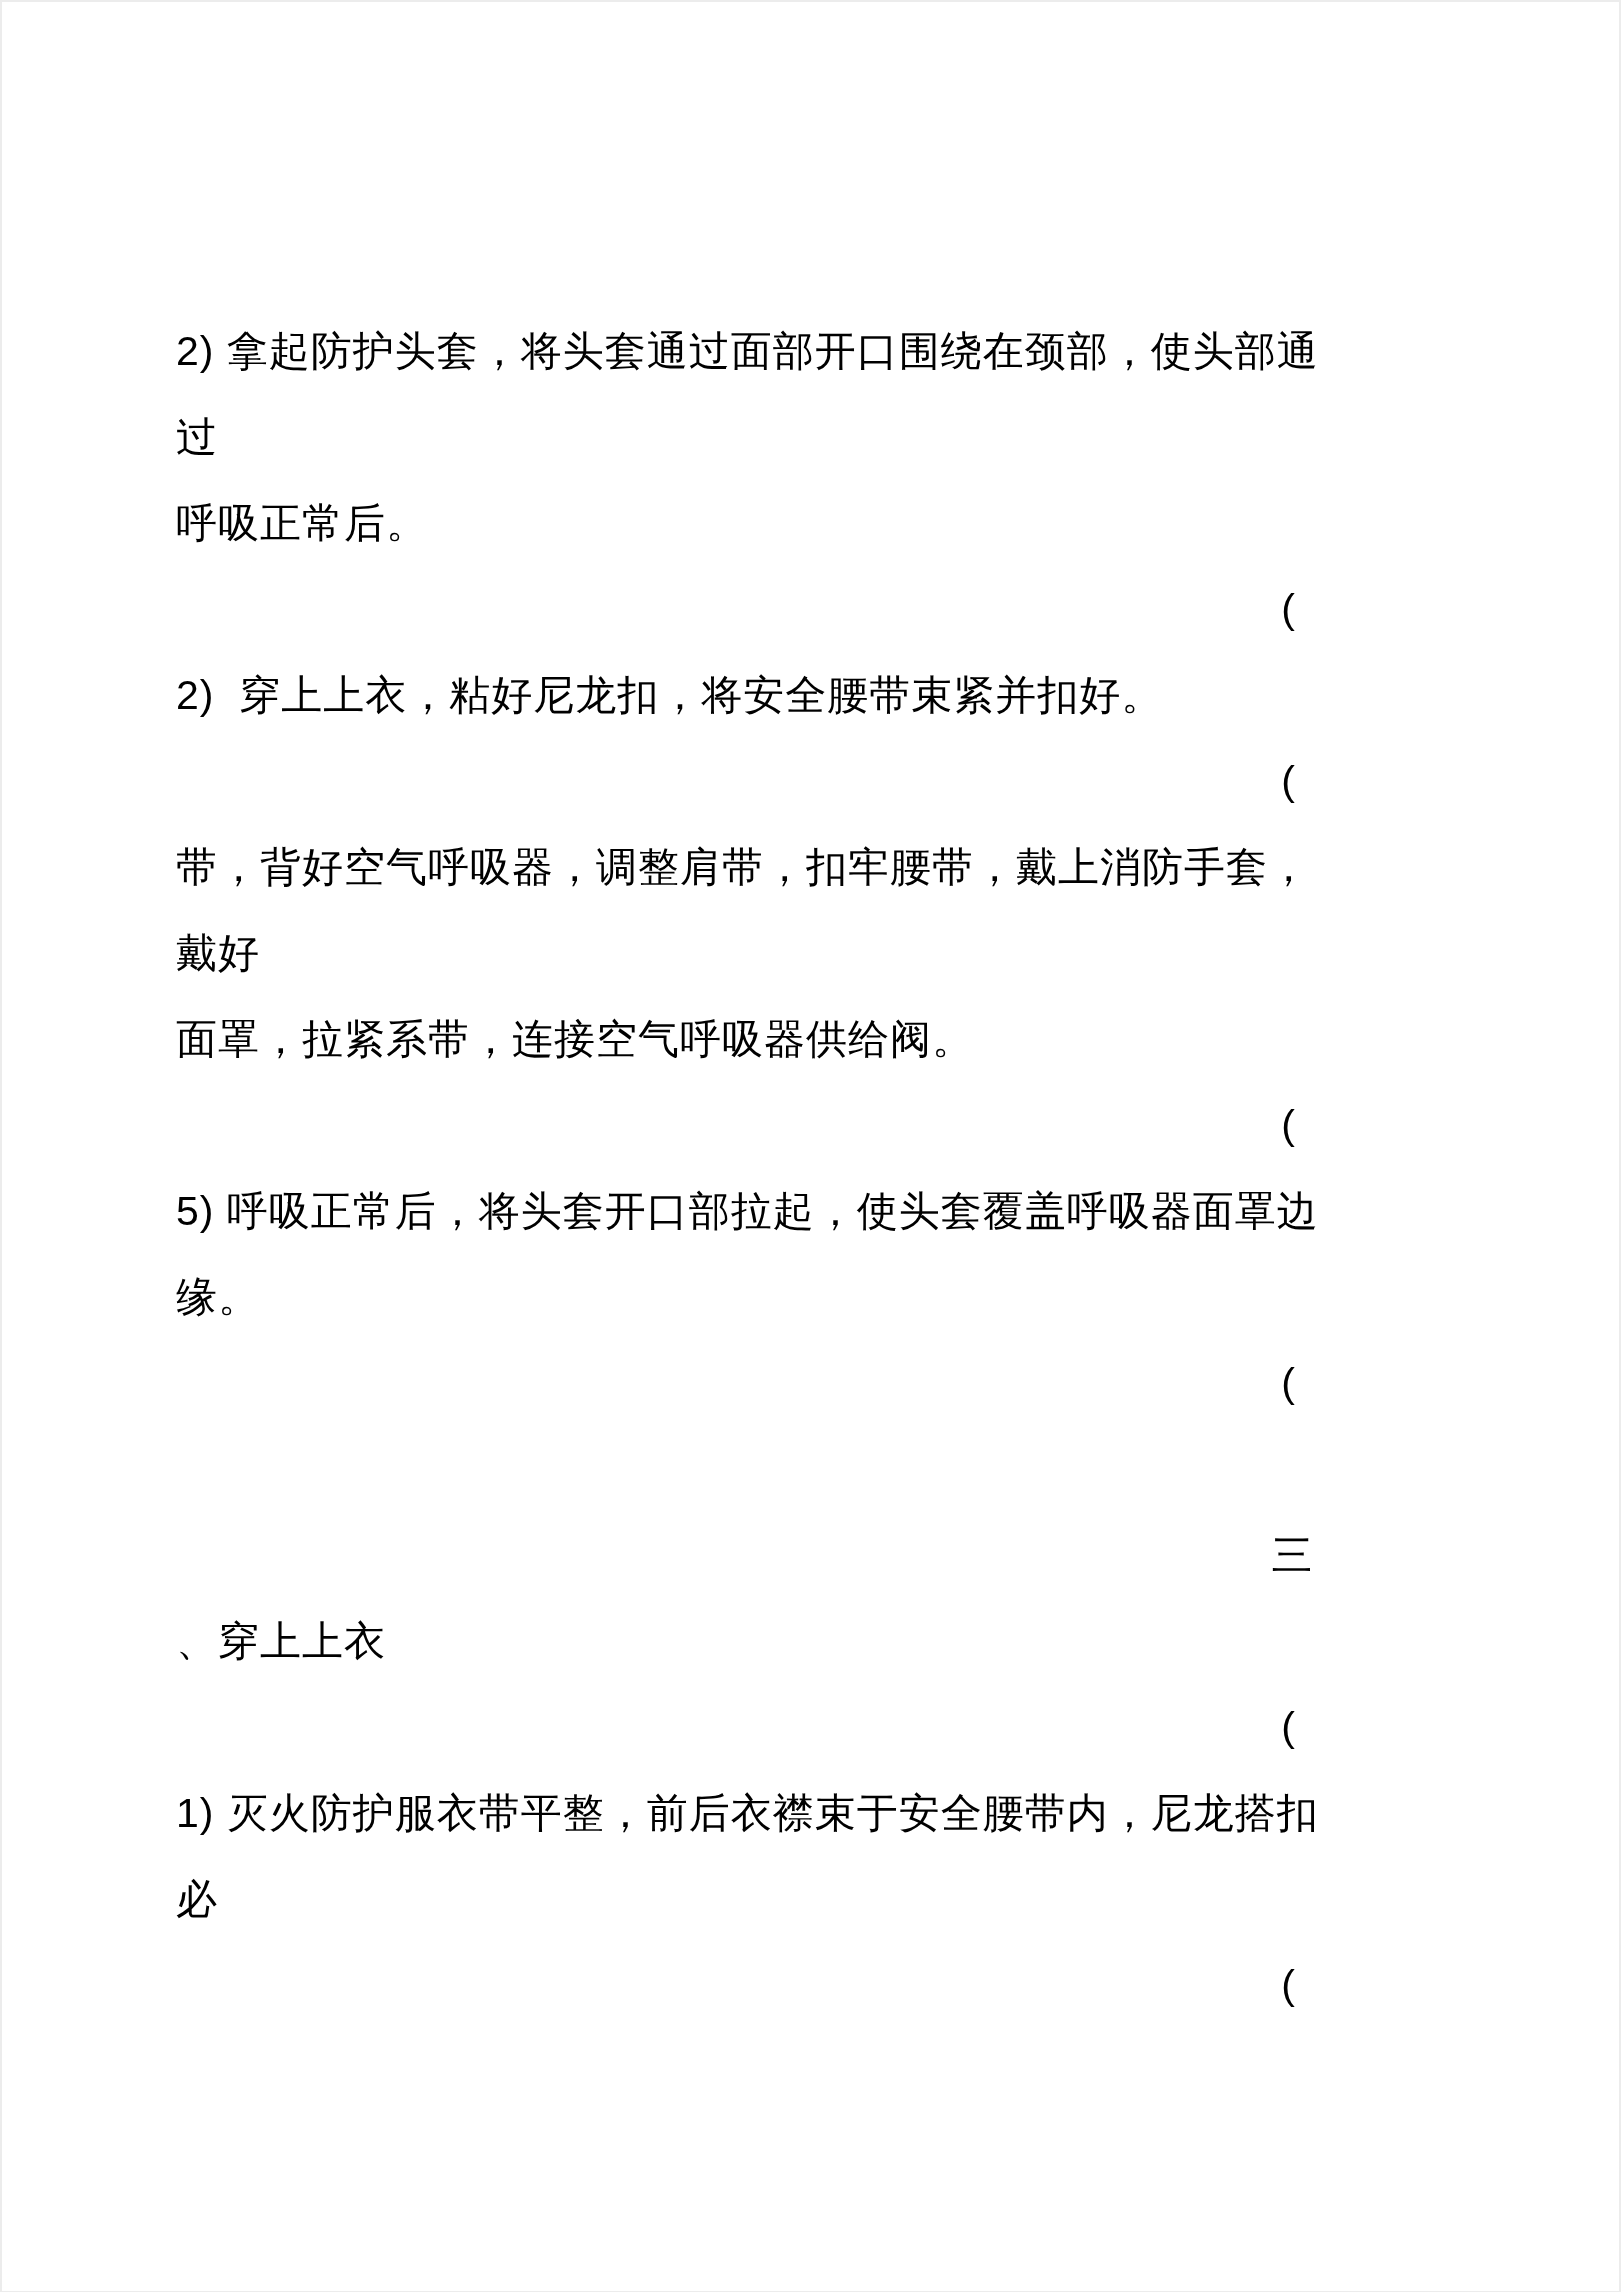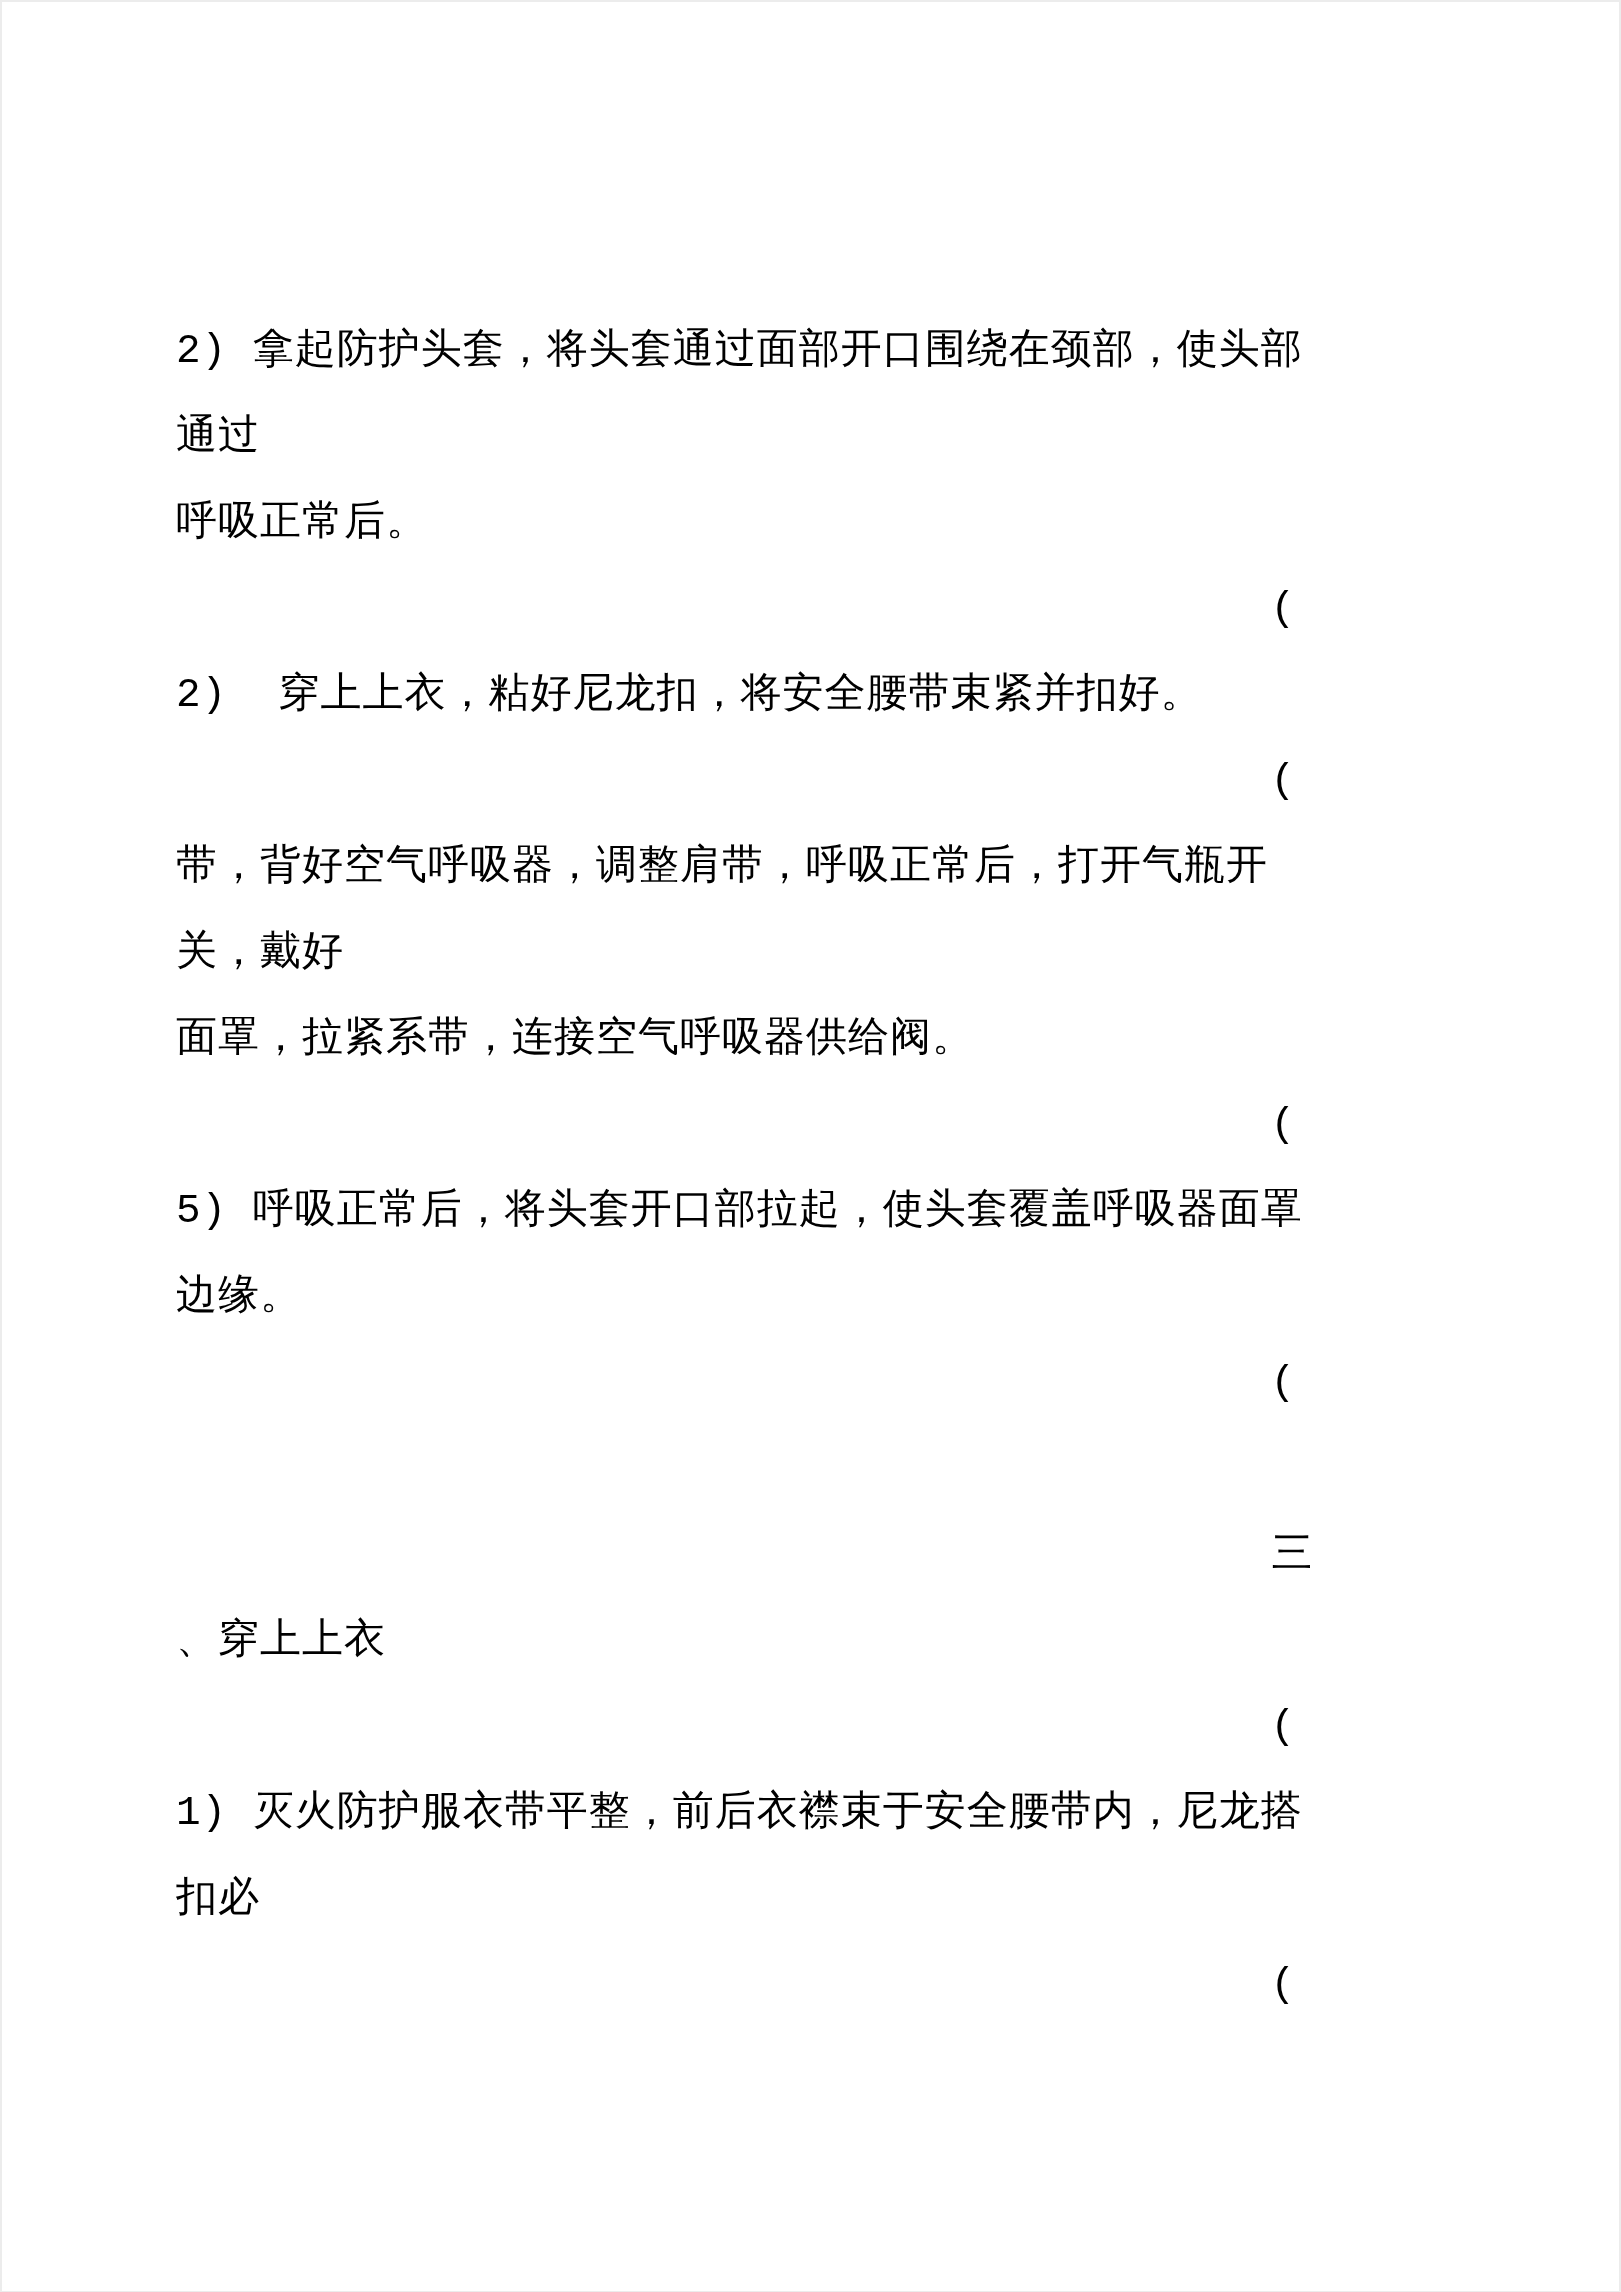--- a/index.html
+++ b/index.html
@@ -19,21 +19,20 @@
     color: #000000;
     font-family: "Liberation Sans", sans-serif;
     overflow: hidden;
   }
   .line {
     font-size: 41px;
     line-height: 86px;
     letter-spacing: 1px;
     white-space: pre-wrap;
     font-weight: 500;
-    font-family: Liberation Mono, monospace;
   }
   .paren-line {
     text-align: right;
     padding-right: 45px;
   }
   .section-number-line {
     text-align: right;
     padding-right: 27.4px;
   }
   .spacer {
@@ -47,21 +46,21 @@
 
   <div class="line">2) 拿起防护头套，将头套通过面部开口围绕在颈部，使头部通过</div>
   <div class="line">呼吸正常后。</div>
 
   <div class="line paren-line">(</div>
 
   <div class="line">2)  穿上上衣，粘好尼龙扣，将安全腰带束紧并扣好。</div>
 
   <div class="line paren-line">(</div>
 
-  <div class="line">带，背好空气呼吸器，调整肩带，呼吸正常后，打开气瓶开关，戴好</div>
+  <div class="line">带，背好空气呼吸器，调整肩带，扣牢腰带，戴上消防手套，戴好</div>
   <div class="line">面罩，拉紧系带，连接空气呼吸器供给阀。</div>
 
   <div class="line paren-line">(</div>
 
   <div class="line">5) 呼吸正常后，将头套开口部拉起，使头套覆盖呼吸器面罩边缘。</div>
 
   <div class="line paren-line">(</div>
 
 
   <div class="spacer"></div>

